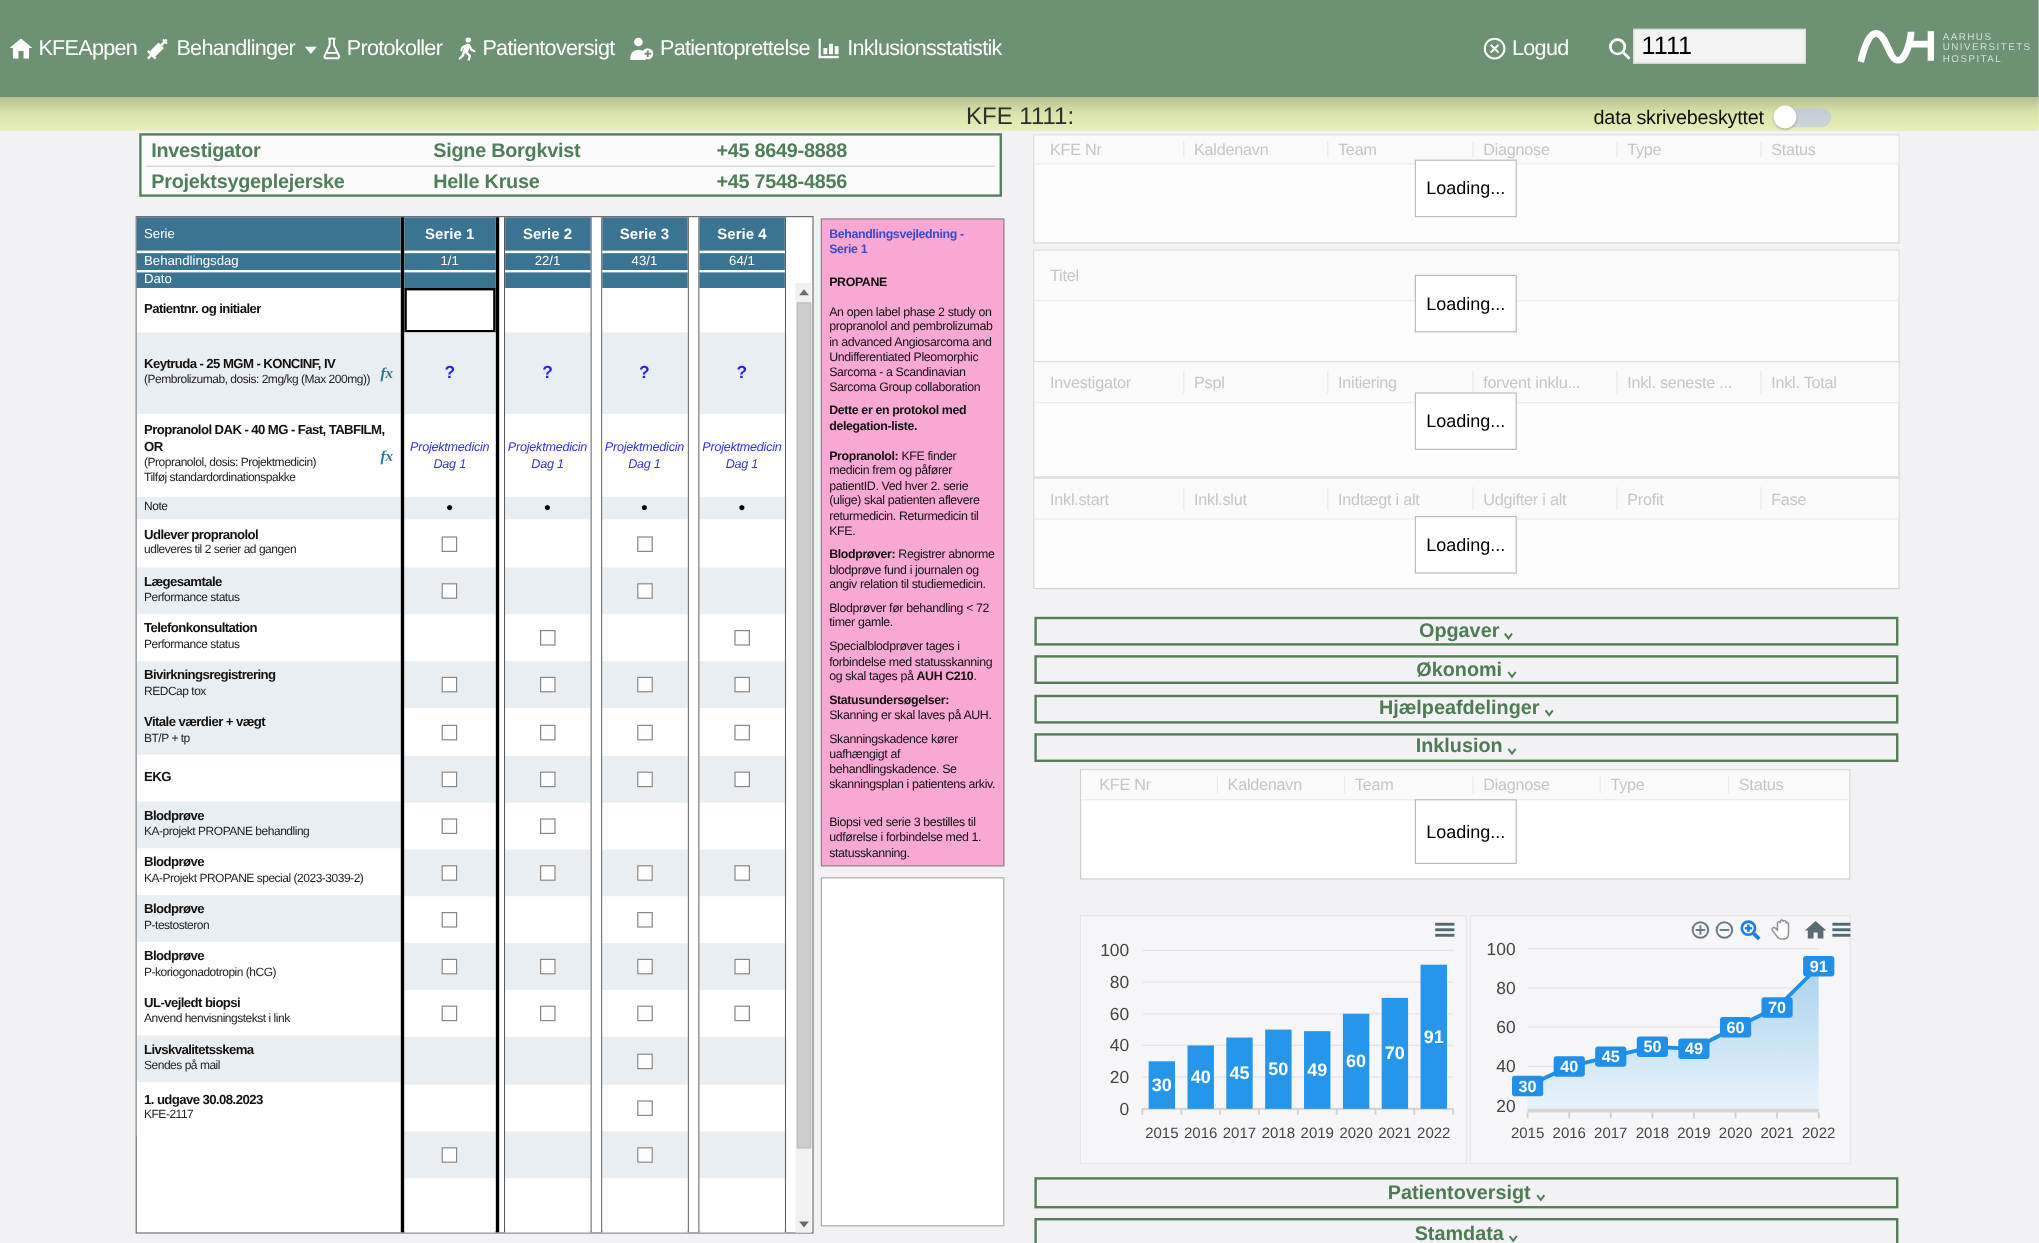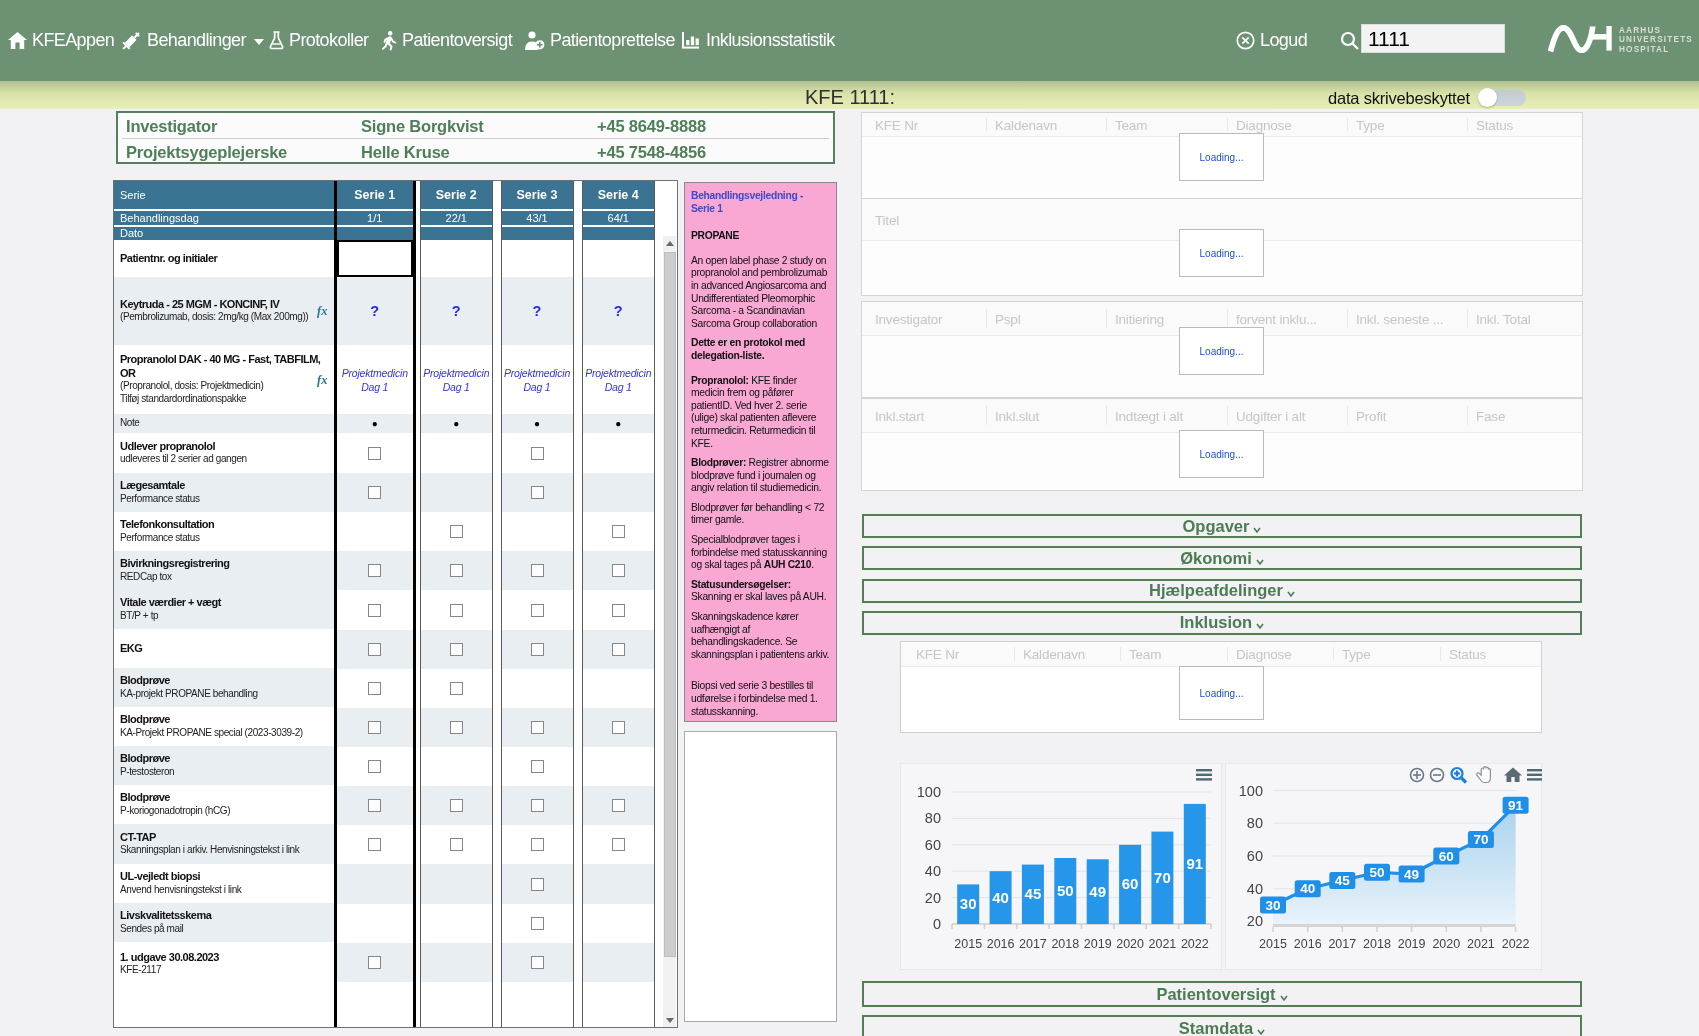--- a/index.html
+++ b/index.html
@@ -4,21 +4,21 @@
 body { width:1699px; height:1036px; position:relative; overflow:hidden;
   font-family:"Liberation Sans", sans-serif; background:#f2f1f4 }
 .abs { position:absolute }
 .nav { position:absolute; left:0; top:0; width:1699px; height:81px; background:#6d9273 }
 .nitem { position:absolute; top:0; height:81px; display:flex; align-items:center; gap:5px;
   color:#fff; font-size:18px; letter-spacing:-0.6px; white-space:nowrap }
 .caret { width:0; height:0; border-left:5.5px solid transparent; border-right:5.5px solid transparent;
   border-top:6.5px solid #fff; margin-left:3px; margin-top:3px }
 .nsearch { position:absolute; left:1361px; top:24px; width:144px; height:29px; border:1px solid #dcdcdc;
   background:#f3f3f3; font-size:21px; font-family:"Liberation Sans",sans-serif; padding:0 0 0 6px; color:#000 }
-.auhtxt { color:#d7ded6; font-size:8.2px; letter-spacing:1.2px; line-height:9.3px; font-weight:700 }
+.auhtxt { color:#d7ded6; font-size:8.2px; letter-spacing:1.2px; line-height:9.3px; font-weight:400 }
 .band { position:absolute; left:0; top:81px; width:1699px; height:28px;
   background:linear-gradient(180deg,#b3bf90 0%,#d9e2a9 45%,#e9eeba 100%) }
 .kfetitle { position:absolute; left:805px; top:86px; font-size:20px; color:#2f2f2f }
 .dlabel { position:absolute; left:1328px; top:89px; font-size:16.5px; letter-spacing:-0.2px; color:#111 }
 .toggle { position:absolute; left:1478px; top:90px; width:48px; height:16px; border-radius:8px;
   background:linear-gradient(180deg,#c2cbd2,#cdd5da) }
 .toggle::after { content:""; position:absolute; left:0px; top:-2px; width:19px; height:19px;
   border-radius:50%; background:#fff; box-shadow:0 1px 2px rgba(0,0,0,.25) }
 
 .inv { position:absolute; left:116px; top:111px; width:719px; height:53px; border:2px solid #54815b;
@@ -58,21 +58,21 @@
 .ypar { font-size:10.3px; line-height:12.6px; color:#101010; letter-spacing:-0.3px }
 .ytitle { color:#3b4bc8; font-weight:bold }
 .yb { font-weight:bold }
 .wbox { position:absolute; left:684px; top:731px; width:153px; height:291px; background:#fff; border:1px solid #a9a9a9 }
 
 .rsec { position:absolute; left:861px; width:722px; background:#fdfdfe; border:1px solid #d4d4d4 }
 .rhead { position:absolute; left:0; top:0; width:100%; background:#fafafa; border-bottom:1px solid #ececec }
 .rht { position:absolute; top:50%; transform:translateY(-50%); font-size:13.5px; letter-spacing:-0.2px; color:#c6c6c6; white-space:nowrap }
 .rsep { position:absolute; top:20%; height:60%; border-left:1px solid #e8e8e8 }
 .loadbox { position:absolute; width:85px; height:48px; background:#fff; border:1px solid #bbb;
-  display:flex; align-items:center; justify-content:center; font-size:10px; color:#1d4ed8 }
+  display:flex; align-items:center; justify-content:center; font-size:15px; color:#000000 }
 
 .gbtn { position:absolute; left:862px; width:720px; border:2px solid #557e55; color:#4d7c54;
   font-weight:bold; font-size:16.5px; display:flex; align-items:center; justify-content:center; gap:4px }
 .gcar { width:8px; height:8px; margin-top:9px }
 
 .itable { position:absolute; left:900px; top:641px; width:642px; height:92px; background:#fff; border:1px solid #cfcfcf }
 </style></head>
 <body>
 
 <div class="nav">
@@ -260,26 +260,20 @@
           <div class="ltit" style="white-space:nowrap">Blodprøve</div>
           <div class="lsub">P-testosteron</div>
         </div>
       </div>
       <div class="lcell" style="height:39px;background:#ffffff">
         <div class="ltxt">
           <div class="ltit" style="white-space:nowrap">Blodprøve</div>
           <div class="lsub">P-koriogonadotropin (hCG)</div>
         </div>
       </div>
-      <div class="lcell" style="height:40px;background:#e9eef3">
-        <div class="ltxt">
-          <div class="ltit" style="white-space:nowrap">CT-TAP</div>
-          <div class="lsub">Skanningsplan i arkiv. Henvisningstekst i link</div>
-        </div>
-      </div>
       <div class="lcell" style="height:39px;background:#ffffff">
         <div class="ltxt">
           <div class="ltit" style="white-space:nowrap">UL-vejledt biopsi</div>
           <div class="lsub">Anvend henvisningstekst i link</div>
         </div>
       </div>
       <div class="lcell" style="height:39px;background:#e9eef3">
         <div class="ltxt">
           <div class="ltit" style="white-space:nowrap">Livskvalitetsskema</div>
           <div class="lsub">Sendes på mail</div>
@@ -531,21 +525,21 @@
       <div class="rsep" style="left:244px"></div>
       <div class="rht" style="left:253px">Team</div>
       <div class="rsep" style="left:365px"></div>
       <div class="rht" style="left:374px">Diagnose</div>
       <div class="rsep" style="left:485px"></div>
       <div class="rht" style="left:494px">Type</div>
       <div class="rsep" style="left:605px"></div>
       <div class="rht" style="left:614px">Status</div>
     </div>
 </div>
-<div class="rsec" style="top:198px;height:98px">
+<div class="rsec" style="top:208px;height:98px">
   <div class="rhead" style="height:42px">
       <div class="rht" style="left:13px">Titel</div>
     </div>
 </div>
 <div class="rsec" style="top:301px;height:97px">
   <div class="rhead" style="height:34px">
       <div class="rht" style="left:13px">Investigator</div>
       <div class="rsep" style="left:124px"></div>
       <div class="rht" style="left:133px">Pspl</div>
       <div class="rsep" style="left:244px"></div>

